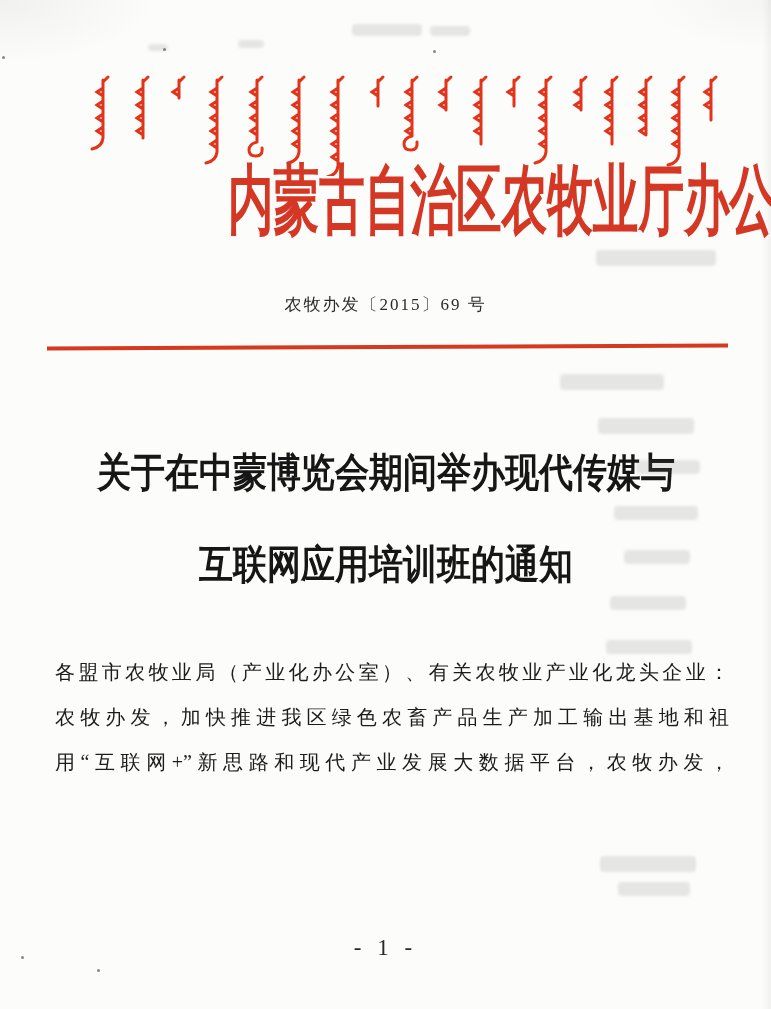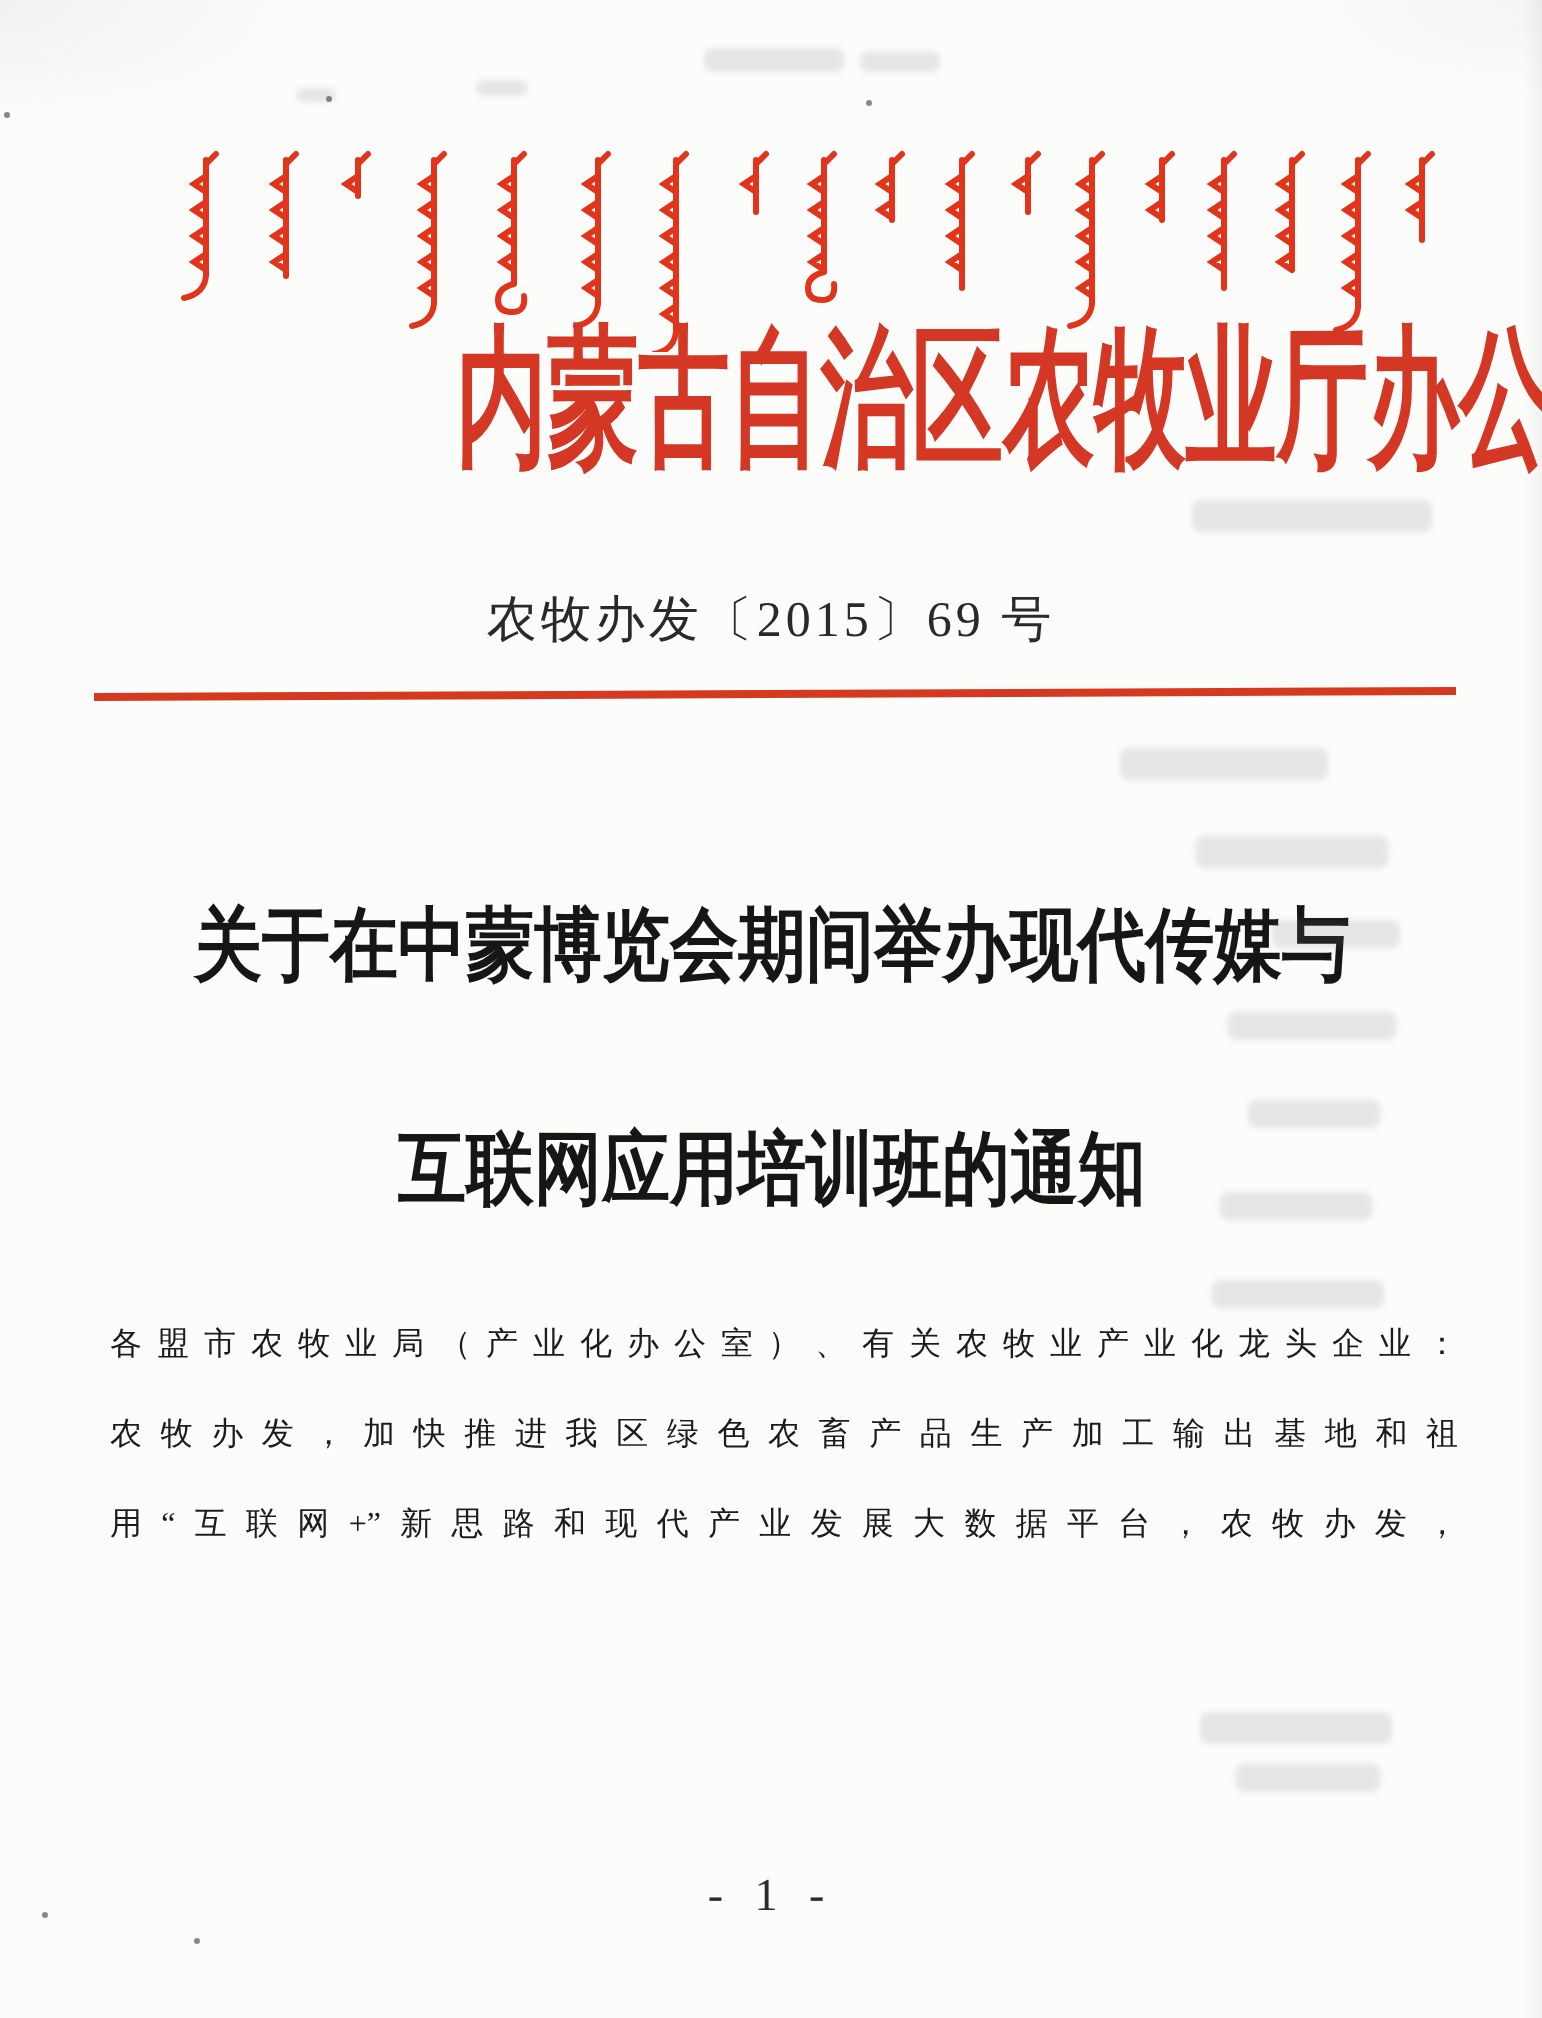--- a/index.html
+++ b/index.html
@@ -17,34 +17,34 @@
   }
   .mong{position:absolute;top:74px;left:75px;width:645px;height:102px;}
   .agency{
     position:absolute;top:160px;left:0;width:100%;
     text-align:center;font-size:76px;font-weight:bold;line-height:1.06;
     white-space:nowrap;
   }
   .agency span{display:inline-block;transform:scaleX(0.60);transform-origin:center top;}
   .docnum{
     position:absolute;top:293px;left:0;width:100%;
-    text-align:center;font-size:25px;letter-spacing:2px;color:#2a2a2a;
+    text-align:center;font-size:17px;letter-spacing:2px;color:#2a2a2a;
     white-space:nowrap;
   }
   .rule{position:absolute;top:345px;left:47px;width:681px;height:4px;transform:rotate(-0.25deg);}
   .dtitle{
     position:absolute;left:0;width:100%;text-align:center;
     font-size:40px;font-weight:bold;color:#161616;line-height:1.05;white-space:nowrap;
   }
   .dtitle span{display:inline-block;transform:scaleX(0.85);transform-origin:center top;}
   .dtitle.l1{top:452px;}
-  .dtitle.l2{top:564px;}
+  .dtitle.l2{top:544px;}
   .body{position:absolute;top:650px;left:55px;width:674px;color:#1c1c1c;}
   .bline{
-    font-size:16px;line-height:45px;height:45px;
+    font-size:20px;line-height:45px;height:45px;
     text-align:justify;text-align-last:justify;
     white-space:nowrap;letter-spacing:0;
   }
   .bline.ind{text-indent:2em;}
   .footer{
     position:absolute;top:935px;left:0;width:100%;
     text-align:center;font-size:23px;letter-spacing:5px;color:#2a2a2a;
   }
   .bleed{position:absolute;border-radius:4px;background:rgba(110,110,110,0.16);filter:blur(1.6px);}
   .speck{position:absolute;width:3px;height:3px;border-radius:50%;background:rgba(40,40,40,0.55);}

